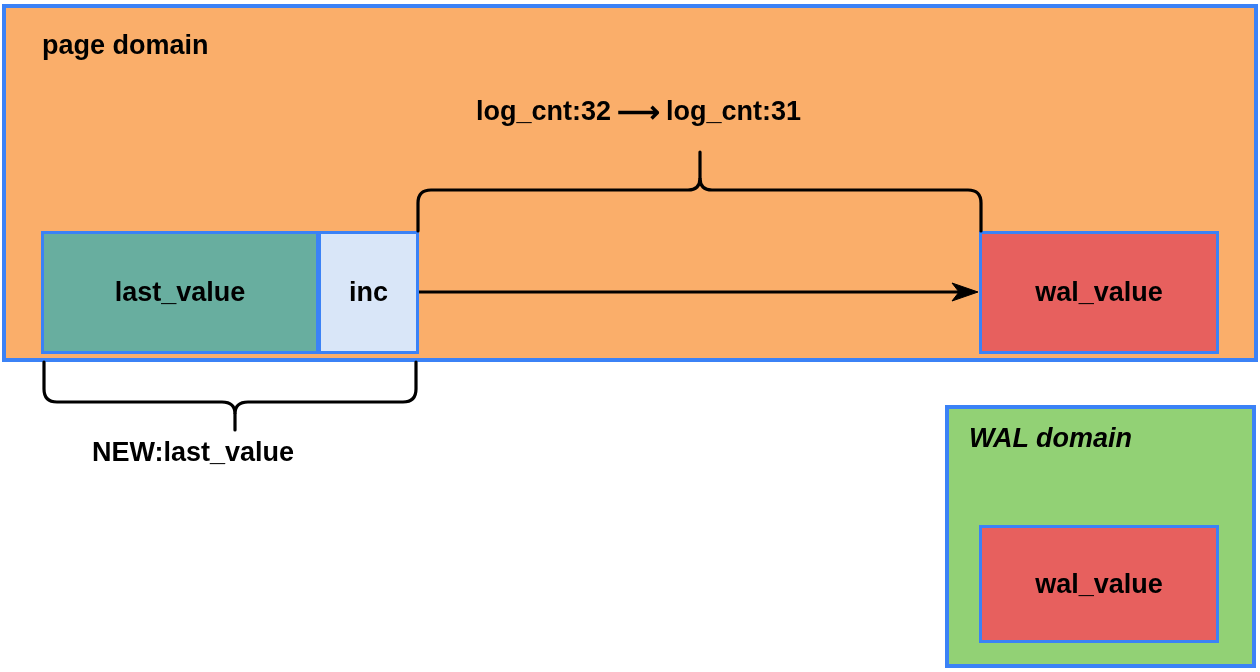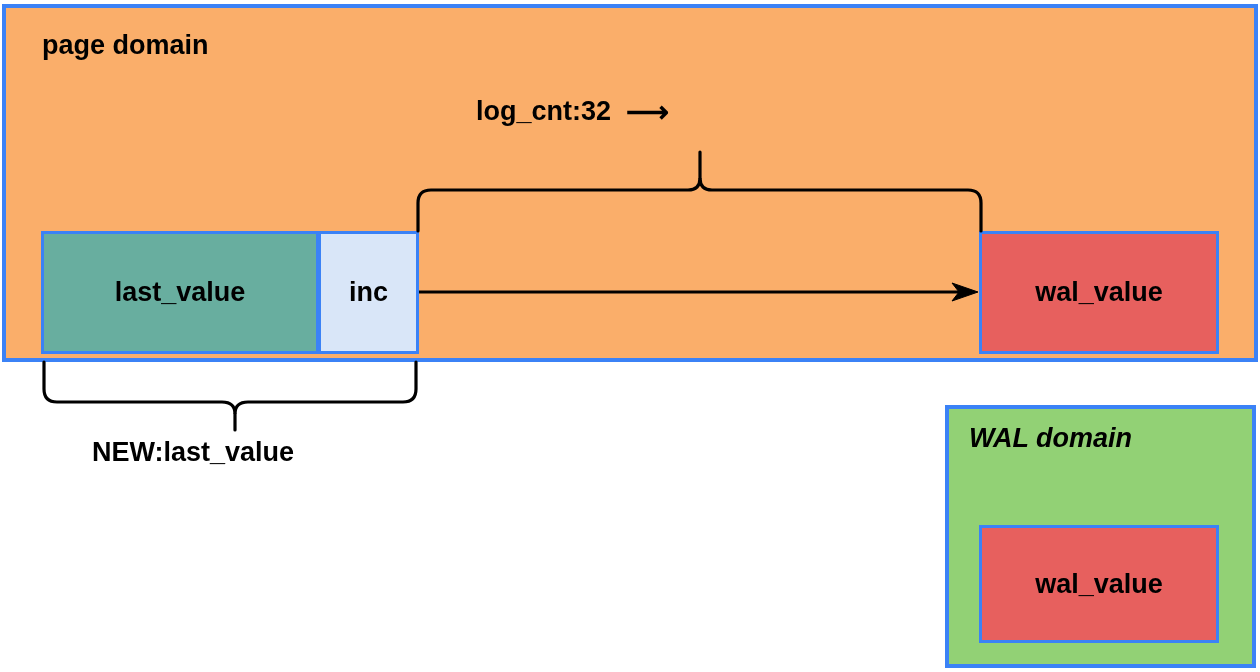--- a/index.html
+++ b/index.html
@@ -83,21 +83,21 @@
   #page-wal-value-box .label-bold { font-size: 27px; }
 
   
   #log-cnt-annotation {
     position: absolute;
     left: 476px;
     top: 96px;
     font-size: 27px;
     display: flex;
     align-items: center;
-    gap: 15px;
+    gap: 6px;
   }
   #log-cnt-annotation .arrow-glyph {
     font-size: 30px;
     line-height: 1;
     font-weight: bold;
   }
 
   
   #new-last-value-annotation {
     position: absolute;
@@ -145,20 +145,21 @@
 
 <div class="canvas">
 
   <div class="box" id="page-domain">
     <div class="label-bold" id="page-domain-title">page domain</div>
   </div>
 
   <div id="log-cnt-annotation">
     <span class="label-bold">log_cnt:32</span>
     <span class="label-bold arrow-glyph">⟶</span>
+    <span class="label-bold">log_cnt:31</span>
   </div>
 
   <div class="box" id="last-value-box">
     <span class="label-bold">last_value</span>
   </div>
 
   <div class="box" id="inc-box">
     <span class="label-bold">inc</span>
   </div>
 

